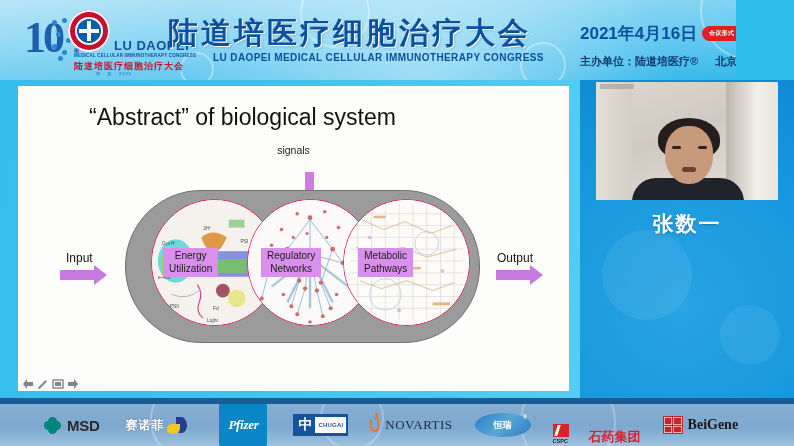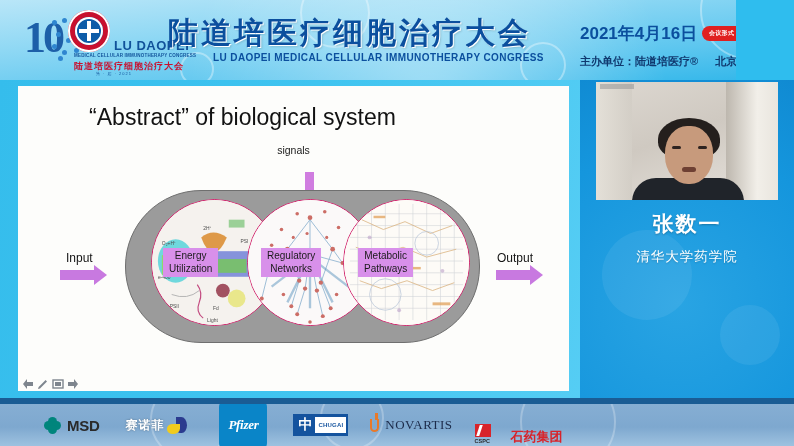--- a/index.html
+++ b/index.html
@@ -561,21 +561,20 @@
       <div class="vid-body"></div>
       <div class="vid-hair"></div>
       <div class="vid-face"></div>
       <div class="vid-eye l"></div>
       <div class="vid-eye r"></div>
       <div class="vid-mouth"></div>
       <div class="vid-badge"></div>
     </div>
 
     <div class="speaker-name">张数一</div>
-    <div class="speaker-aff">清华大学药学院</div>
   </div>
 
   <div class="foot-strip"></div>
   <div class="footer">
     <div class="foot-ring fr1"></div>
     <div class="foot-ring fr2"></div>
     <div class="foot-ring fr3"></div>
 
     <div class="sponsors">
 
@@ -608,26 +607,41 @@
         </div>
       </div>
 
       <div class="sp sp-nova">
         <div class="nova-mark">
             <i></i>
           </div>
         <div class="nova-txt">NOVARTIS</div>
       </div>
 
+      <div class="sp sp-heng">
+        <div class="heng-oval">
+          <span>恒瑞</span>
+          <b>®</b>
+        </div>
+      </div>
 
       <div class="sp sp-cspc">
         <div class="cspc-mark">
           <div class="cspc-sq"></div>
           <div class="cspc-lbl">CSPC</div>
         </div>
         <div class="cspc-txt">石药集团</div>
       </div>
 
+      <div class="sp sp-beigene">
+        <div class="bg-seal">
+          <i></i>
+            <i></i>
+            <i></i>
+            <i></i>
+        </div>
+        <div class="bg-txt">BeiGene</div>
+      </div>
 
     </div>
   </div>
 
 </div>
 
 </body></html>

